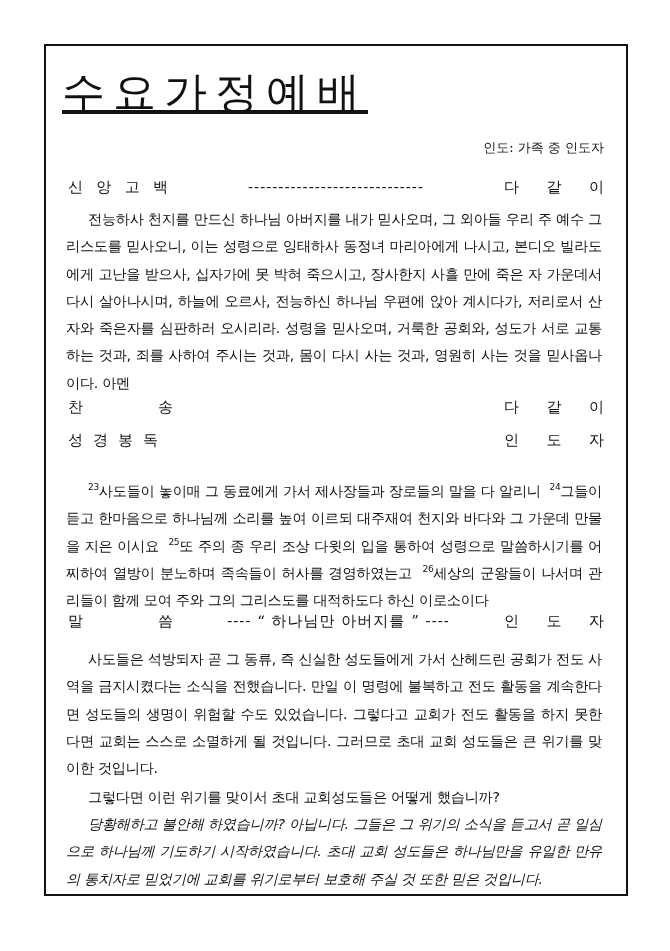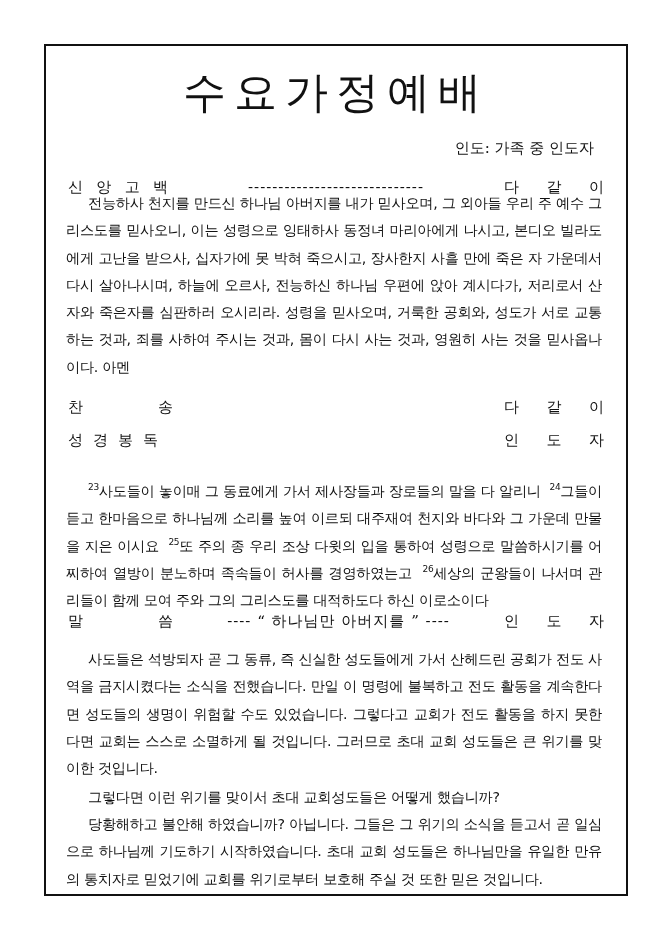--- a/index.html
+++ b/index.html
@@ -8,29 +8,30 @@
     font-family: "DejaVu Serif", "Liberation Serif", serif;
     color: #111111;
   }
   .page-box {
     position: absolute; left: 44px; top: 44px;
     width: 580px; height: 848px;
     border: 2px solid #111111;
     box-sizing: content-box;
   }
   .title {
-    position: absolute; left: 0; right: 0; top: 16px;
-    text-align: center;
+    position: absolute; left: 16px; right: 0; top: 16px;
+    text-align: left;
     font-family: "DejaVu Sans", "Liberation Sans", sans-serif;
     font-size: 43px; letter-spacing: 8px; font-weight: normal;
     line-height: 60px;
+    text-decoration: underline;
   }
   .leader-note {
-    position: absolute; right: 32px; top: 92px;
-    font-size: 15px; line-height: 20px;
+    position: absolute; right: 22px; top: 92px;
+    font-size: 13px; line-height: 20px;
   }
   .row {
     position: absolute; left: 22px; right: 22px; height: 22px;
     display: flex; align-items: center; justify-content: space-between;
     font-size: 15px; white-space: nowrap;
   }
   .row .label { letter-spacing: 0; display: flex; }
   .row .label span { display: inline-block; }
   .row .mid { flex: 1; text-align: center; letter-spacing: 1px; overflow: hidden; }
   .row .who { display: flex; justify-content: space-between; width: 100px; }
@@ -60,21 +61,21 @@
       <span>백</span>
     </div>
     <div class="mid">-----------------------------</div>
     <div class="who">
       <span>다</span>
       <span>같</span>
       <span>이</span>
     </div>
   </div>
 
-  <div class="para" style="top:144px;">
+  <div class="para" style="top:160px;">
     <span class="indent"></span><span>전능하사 천지를 만드신 하나님 아버지를 내가 믿사오며, 그 외아들 우리 주 예수 그리스도를 믿사오니, 이는 성령으로 잉태하사 동정녀 마리아에게 나시고, 본디오 빌라도에게 고난을 받으사, 십자가에 못 박혀 죽으시고, 장사한지 사흘 만에 죽은 자 가운데서 다시 살아나시며, 하늘에 오르사, 전능하신 하나님 우편에 앉아 계시다가, 저리로서 산 자와 죽은자를 심판하러 오시리라. 성령을 믿사오며, 거룩한 공회와, 성도가 서로 교통하는 것과, 죄를 사하여 주시는 것과, 몸이 다시 사는 것과, 영원히 사는 것을 믿사옵나이다. 아멘</span>
   </div>
 
   <div class="row" style="top:350px;">
     <div class="label" style="width:105px; justify-content:space-between;">
       <span>찬</span>
       <span>송</span>
     </div>
     <div class="who">
       <span>다</span>
@@ -113,17 +114,17 @@
       <span>자</span>
     </div>
   </div>
 
   <div class="para" style="top:738px;">
     <span class="indent"></span><span>그렇다면 이런 위기를 맞이서 초대 교회성도들은 어떻게 했습니까?</span>
   </div>
   <div class="para" style="top:600px;">
     <span class="indent"></span><span>사도들은 석방되자 곧 그 동류, 즉 신실한 성도들에게 가서 산헤드린 공회가 전도 사역을 금지시켰다는 소식을 전했습니다. 만일 이 명령에 불복하고 전도 활동을 계속한다면 성도들의 생명이 위험할 수도 있었습니다. 그렇다고 교회가 전도 활동을 하지 못한다면 교회는 스스로 소멸하게 될 것입니다. 그러므로 초대 교회 성도들은 큰 위기를 맞이한 것입니다.</span>
   </div>
-  <div class="para" style="top:765px;">
+  <div class="para" style="top:765px;font-style:italic;">
     <span class="indent"></span><span>당황해하고 불안해 하였습니까? 아닙니다. 그들은 그 위기의 소식을 듣고서 곧 일심으로 하나님께 기도하기 시작하였습니다. 초대 교회 성도들은 하나님만을 유일한 만유의 통치자로 믿었기에 교회를 위기로부터 보호해 주실 것 또한 믿은 것입니다.</span>
   </div>
 
 </div>
 
 </body></html>

